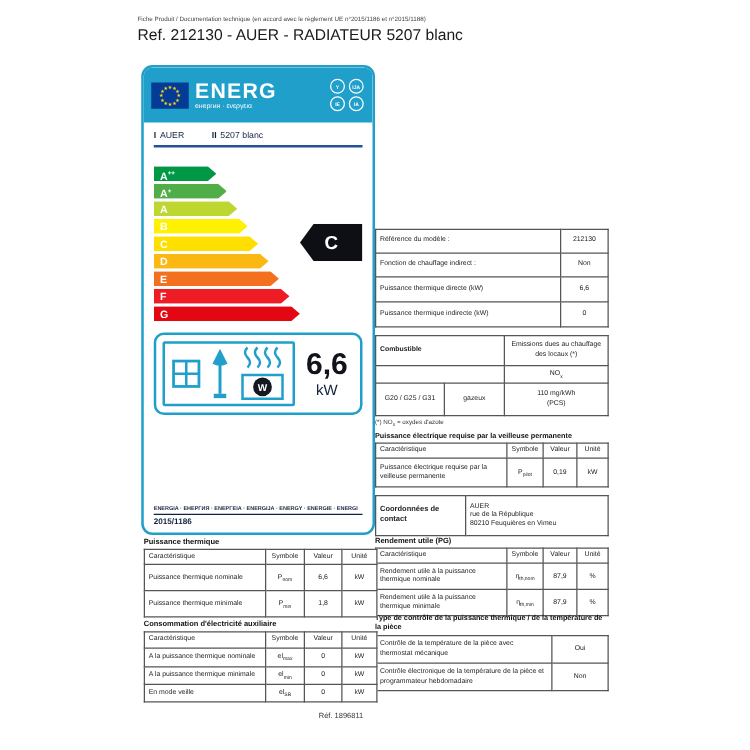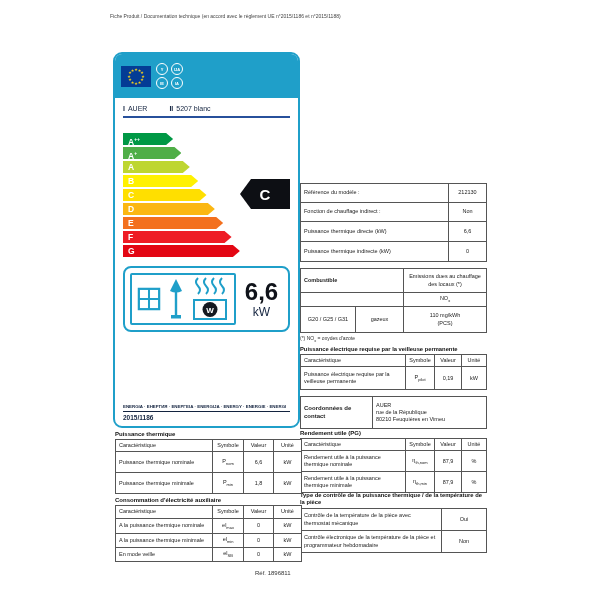--- a/index.html
+++ b/index.html
@@ -61,37 +61,42 @@
   sub { font-size:4px; }
   .footnote { position:absolute; font-size:5px; color:#333; }
   .bottom-ref { position:absolute; left:255px; top:570px; font-size:6px; color:#333; }
 </style>
 </head>
 <body>
 
 <div class="page">
 
   <div class="doc-note">Fiche Produit / Documentation technique (en accord avec le règlement UE n°2015/1186 et n°2015/1188)</div>
+  <div class="doc-title">Ref. 212130 - AUER - RADIATEUR 5207 blanc</div>
 
   <div class="energy-label">
     <div class="el-header">
       <svg class="eu-flag" viewBox="0 0 30 21" id="eu-flag-svg" style="background: rgb(4, 60, 149);">
           <text x="15.00" y="4.90" text-anchor="middle" font-size="4" fill="#ffd617">★</text>
           <text x="18.50" y="5.84" text-anchor="middle" font-size="4" fill="#ffd617">★</text>
           <text x="21.06" y="8.40" text-anchor="middle" font-size="4" fill="#ffd617">★</text>
           <text x="22.00" y="11.90" text-anchor="middle" font-size="4" fill="#ffd617">★</text>
           <text x="21.06" y="15.40" text-anchor="middle" font-size="4" fill="#ffd617">★</text>
           <text x="18.50" y="17.96" text-anchor="middle" font-size="4" fill="#ffd617">★</text>
           <text x="15.00" y="18.90" text-anchor="middle" font-size="4" fill="#ffd617">★</text>
           <text x="11.50" y="17.96" text-anchor="middle" font-size="4" fill="#ffd617">★</text>
           <text x="8.94" y="15.40" text-anchor="middle" font-size="4" fill="#ffd617">★</text>
           <text x="8.00" y="11.90" text-anchor="middle" font-size="4" fill="#ffd617">★</text>
           <text x="8.94" y="8.40" text-anchor="middle" font-size="4" fill="#ffd617">★</text>
           <text x="11.50" y="5.84" text-anchor="middle" font-size="4" fill="#ffd617">★</text>
         </svg>
+      <div class="energ-wrap">
+        <div class="energ-text">ENERG</div>
+        <div class="energ-sub">енергия · ενεργεια</div>
+      </div>
       <div class="badges">
         <div class="badge">Y</div>
         <div class="badge">IJA</div>
         <div class="badge">IE</div>
         <div class="badge">IA</div>
       </div>
     </div>
 
     <div class="supplier-row">
       <span class="numeral">I</span>

